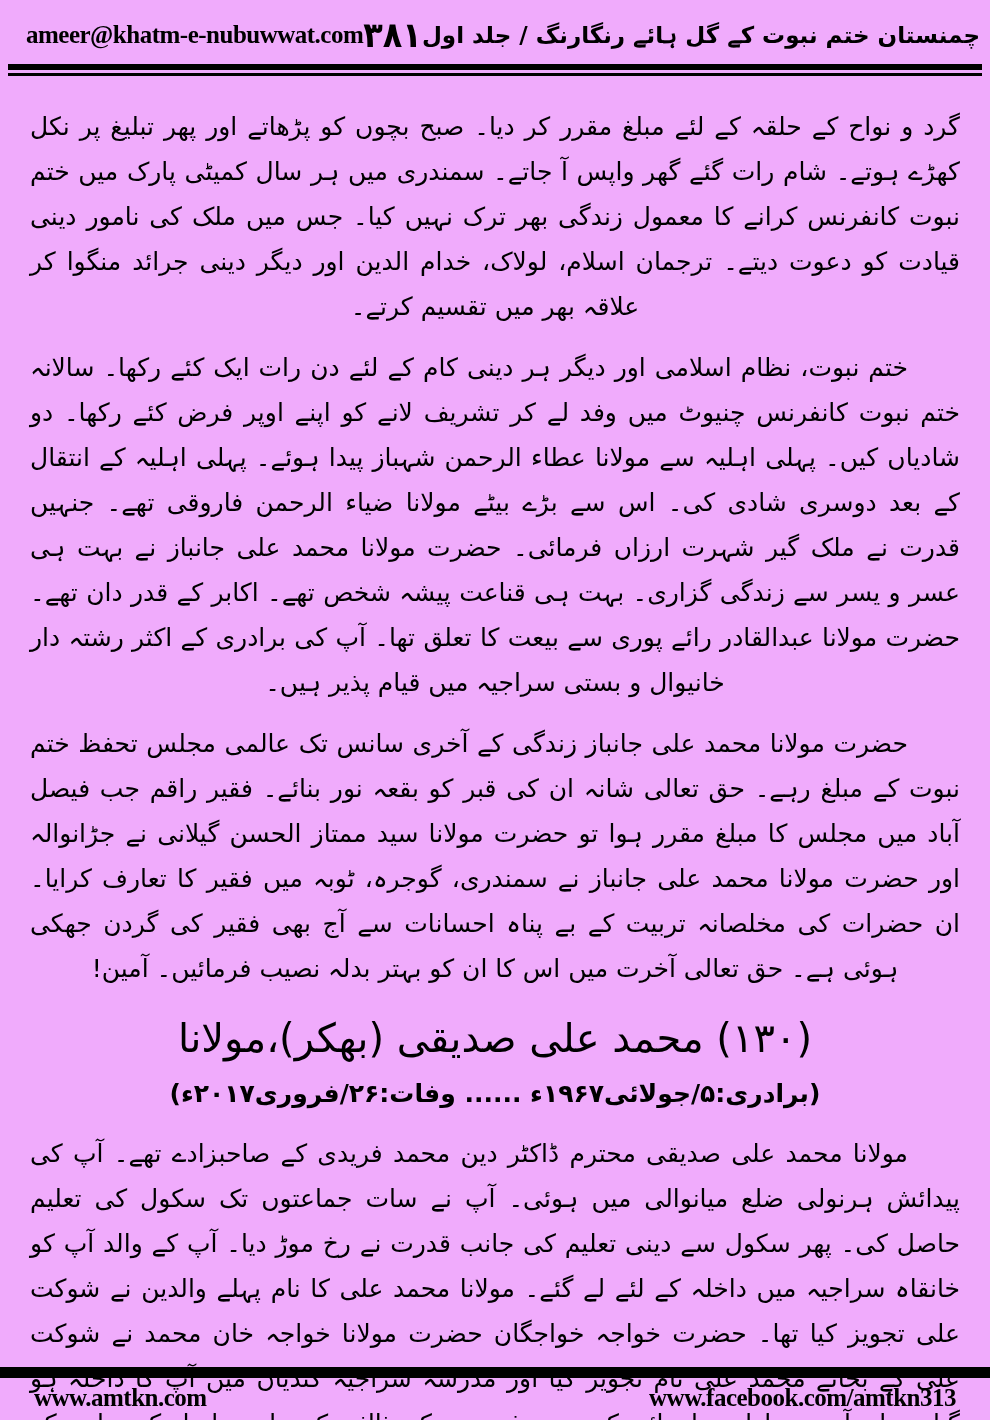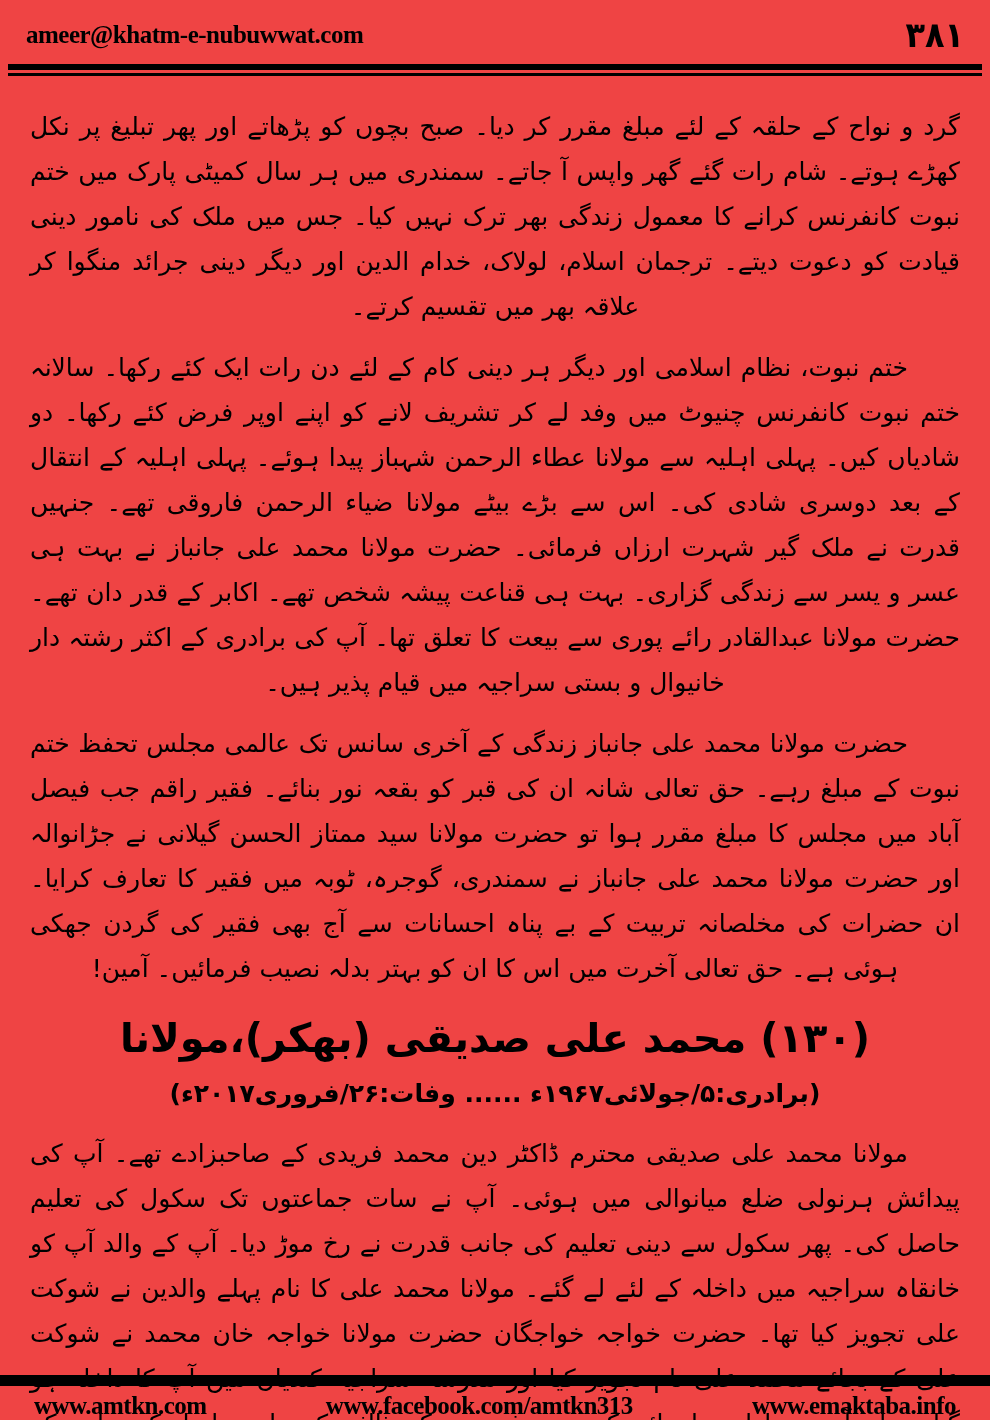--- a/index.html
+++ b/index.html
@@ -1,19 +1,19 @@
 <!DOCTYPE html>
 <html lang="ur"><head>
 <meta charset="utf-8">
 <style>
   html,body{margin:0;padding:0;background:#ffffff;}
   .page{
     position:relative;
     width:990px;height:1420px;
-    background:#ef4444;color:#000;
+    background:#f0abfc;color:#000;
     overflow:hidden;
     font-family:"DejaVu Sans",sans-serif;
   }
   
   .header{
     display:flex;justify-content:space-between;align-items:center;
     padding:16px 26px 4px 26px;
     direction:ltr;
   }
   .header-email{
@@ -45,50 +45,51 @@
   }
   .para{
     margin:16px;
     text-align:justify;
     text-align-last:center;
   }
   .para.indented{text-indent:52px;}
   .entry-heading{
     margin:16px 0 4px 0;
     text-align:center;text-align-last:center;
-    font-size:40px;line-height:62px;font-weight:bold;
+    font-size:40px;line-height:62px;font-weight:normal;
   }
   .entry-dates{
     margin:0 0 8px 0;
     text-align:center;text-align-last:center;
     font-size:25px;line-height:42px;font-weight:bold;
   }
   
   .footer{
     position:absolute;left:0;bottom:0;width:990px;
   }
   .footer-bar{
     height:11px;background:#000;margin:0 0 6px 0;
   }
   .footer-links{
     display:flex;justify-content:space-between;align-items:center;
-    padding:0 34px 0 34px;
+    padding:0 34px 8px 34px;
     direction:ltr;
     font-family:"Liberation Serif",serif;
     font-weight:bold;font-size:25px;letter-spacing:-0.5px;
   }
 </style>
 </head>
 <body>
 
 <div class="page">
 
   <div class="header">
     <span class="header-email">ameer@khatm-e-nubuwwat.com</span>
     <span class="header-pagenum">۳۸۱</span>
+    <span class="header-title">چمنستان ختم نبوت کے گل ہائے رنگارنگ / جلد اول</span>
   </div>
 
   <div class="double-rule"></div>
 
   <div class="content">
     <p class="para">گرد و نواح کے حلقہ کے لئے مبلغ مقرر کر دیا۔ صبح بچوں کو پڑھاتے اور پھر تبلیغ پر نکل کھڑے ہوتے۔ شام رات گئے گھر واپس آ جاتے۔ سمندری میں ہر سال کمیٹی پارک میں ختم نبوت کانفرنس کرانے کا معمول زندگی بھر ترک نہیں کیا۔ جس میں ملک کی نامور دینی قیادت کو دعوت دیتے۔ ترجمان اسلام، لولاک، خدام الدین اور دیگر دینی جرائد منگوا کر علاقہ بھر میں تقسیم کرتے۔</p>
     <p class="para indented">ختم نبوت، نظام اسلامی اور دیگر ہر دینی کام کے لئے دن رات ایک کئے رکھا۔ سالانہ ختم نبوت کانفرنس چنیوٹ میں وفد لے کر تشریف لانے کو اپنے اوپر فرض کئے رکھا۔ دو شادیاں کیں۔ پہلی اہلیہ سے مولانا عطاء الرحمن شہباز پیدا ہوئے۔ پہلی اہلیہ کے انتقال کے بعد دوسری شادی کی۔ اس سے بڑے بیٹے مولانا ضیاء الرحمن فاروقی تھے۔ جنہیں قدرت نے ملک گیر شہرت ارزاں فرمائی۔ حضرت مولانا محمد علی جانباز نے بہت ہی عسر و یسر سے زندگی گزاری۔ بہت ہی قناعت پیشہ شخص تھے۔ اکابر کے قدر دان تھے۔ حضرت مولانا عبدالقادر رائے پوری سے بیعت کا تعلق تھا۔ آپ کی برادری کے اکثر رشتہ دار خانیوال و بستی سراجیہ میں قیام پذیر ہیں۔</p>
     <p class="para indented">حضرت مولانا محمد علی جانباز زندگی کے آخری سانس تک عالمی مجلس تحفظ ختم نبوت کے مبلغ رہے۔ حق تعالی شانہ ان کی قبر کو بقعہ نور بنائے۔ فقیر راقم جب فیصل آباد میں مجلس کا مبلغ مقرر ہوا تو حضرت مولانا سید ممتاز الحسن گیلانی نے جڑانوالہ اور حضرت مولانا محمد علی جانباز نے سمندری، گوجرہ، ٹوبہ میں فقیر کا تعارف کرایا۔ ان حضرات کی مخلصانہ تربیت کے بے پناہ احسانات سے آج بھی فقیر کی گردن جھکی ہوئی ہے۔ حق تعالی آخرت میں اس کا ان کو بہتر بدلہ نصیب فرمائیں۔ آمین!</p>
 
     <h2 class="entry-heading">(۱۳۰) محمد علی صدیقی (بھکر)،مولانا</h2>
@@ -96,17 +97,16 @@
 
     <p class="para indented">مولانا محمد علی صدیقی محترم ڈاکٹر دین محمد فریدی کے صاحبزادے تھے۔ آپ کی پیدائش ہرنولی ضلع میانوالی میں ہوئی۔ آپ نے سات جماعتوں تک سکول کی تعلیم حاصل کی۔ پھر سکول سے دینی تعلیم کی جانب قدرت نے رخ موڑ دیا۔ آپ کے والد آپ کو خانقاہ سراجیہ میں داخلہ کے لئے لے گئے۔ مولانا محمد علی کا نام پہلے والدین نے شوکت علی تجویز کیا تھا۔ حضرت خواجہ خواجگان حضرت مولانا خواجہ خان محمد نے شوکت علی کے بجائے محمد علی نام تجویز کیا اور مدرسہ سراجیہ کندیاں میں آپ کا داخلہ ہو گیا۔ یہاں آپ نے ناظرہ، ابتدائی کتب، صرف، نحو کی ثالثہ تک تعلیم حاصل کی۔ اس کے بعد جامعہ خیر المدارس ملتان میں قریباً ایک سال پڑھا۔ سال کے آخری تین ماہ حضرت مولانا عبداللہ کے مدرسہ دار الہدی بھکر میں تعلیم حاصل کی۔ اس کے بعد مشکوة شریف تک کے درجات کے لئے بہل میں مولانا عبدالحمید صاحب کے ہاں کسب فیض کیا۔</p>
 
   </div>
 
   <div class="footer">
     <div class="footer-bar"></div>
     <div class="footer-links">
       <span>www.amtkn.com</span>
       <span>www.facebook.com/amtkn313</span>
-      <span>www.emaktaba.info</span>
     </div>
   </div>
 
 </div>
 
 </body></html>

